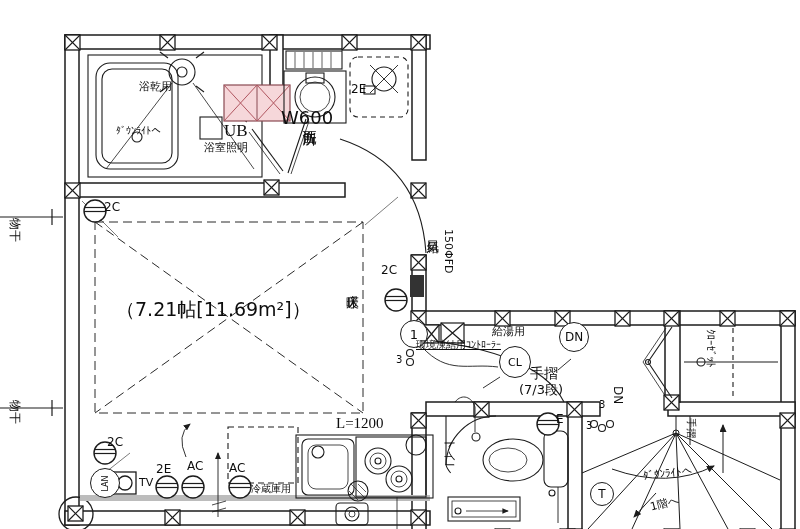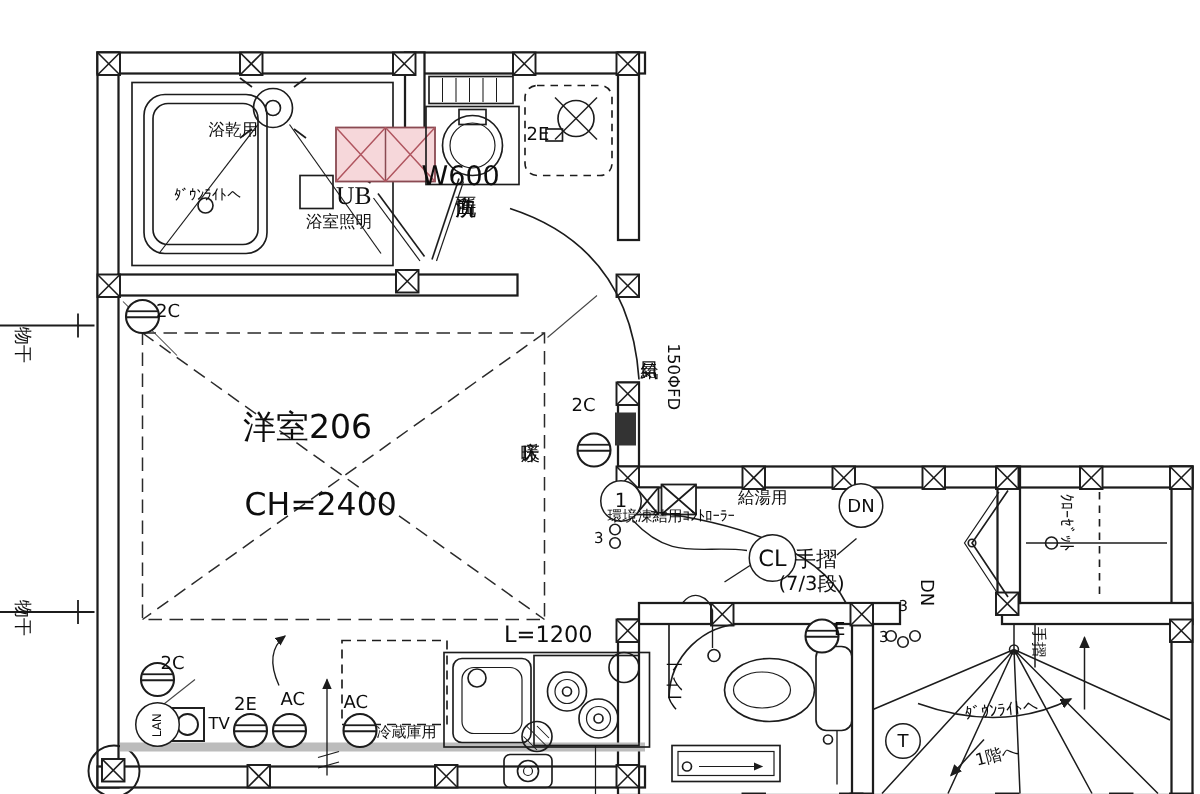--- a/index.html
+++ b/index.html
@@ -276,47 +276,46 @@
 
 <div class="lbl" style="left:104px;top:176px;font-size:12px;">2C</div>
 <div class="lbl" style="left:381px;top:239px;font-size:12px;">2C</div>
 <div class="lbl" style="left:107px;top:411px;font-size:12px;">2C</div>
 <div class="lbl" style="left:156px;top:438px;font-size:12px;">2E</div>
 <div class="lbl" style="left:187px;top:435px;font-size:12px;">AC</div>
 <div class="lbl" style="left:229px;top:437px;font-size:12px;">AC</div>
 <div class="lbl" style="left:139px;top:452px;font-size:11px;">TV</div>
 <div class="lbl" style="left:556px;top:388px;font-size:12px;">E</div>
 
-<div class="lbl" style="left:162px;top:250px;font-size:22px;">洋室206</div>
-<div class="lbl" style="left:163px;top:301px;font-size:21px;">CH=2400</div>
+<div class="lbl" style="left:116px;top:275px;font-size:19px;">（7.21帖[11.69m²]）</div>
 <div class="lbl v" style="left:346px;top:260px;font-size:13px;">床暖</div>
 
 <div class="lbl vs" style="left:9px;top:193px;font-size:12px;">物干</div>
 <div class="lbl vs" style="left:9px;top:375px;font-size:12px;">物干</div>
 <div class="lbl v" style="left:427px;top:207px;font-size:12px;">給気口</div>
 <div class="lbl vs" style="left:443px;top:204px;font-size:11px;">150ΦFD</div>
 
 <div class="circ" style="left:400px;top:295px;width:26px;height:26px;font-size:13px;">
       <span>1</span>
     </div>
 <div class="lbl" style="left:492px;top:301px;font-size:11px;">給湯用</div>
-<div class="lbl" style="left:405px;top:315px;font-size:10px;">環境凍結用ｺﾝﾄﾛｰﾗｰ</div>
-<div class="circ" style="left:499px;top:331px;width:30px;height:30px;font-size:15px;">
+<div class="lbl" style="left:416px;top:315px;font-size:10px;text-decoration:underline;">環境凍結用ｺﾝﾄﾛｰﾗｰ</div>
+<div class="circ" style="left:499px;top:321px;width:30px;height:30px;font-size:11px;">
       <span>CL</span>
     </div>
 <div class="circ" style="left:559px;top:297px;width:28px;height:28px;font-size:12px;">
       <span>DN</span>
     </div>
 <div class="lbl" style="left:530px;top:341px;font-size:14px;">手摺</div>
 <div class="lbl" style="left:519px;top:358px;font-size:13px;">(7/3段)</div>
 <div class="lbl" style="left:396px;top:330px;font-size:10px;">3</div>
 <div class="lbl" style="left:599px;top:375px;font-size:10px;">3</div>
 <div class="lbl" style="left:586px;top:396px;font-size:10px;">3</div>
 
-<div class="lbl" style="left:336px;top:391px;font-size:15px;">L=1200</div>
+<div class="lbl" style="left:336px;top:391px;font-size:15px;font-family:Liberation Serif, serif;">L=1200</div>
 <div class="lbl" style="left:251px;top:459px;font-size:10px;text-align:center;">冷蔵庫用</div>
 
 <div class="circ" style="left:90px;top:443px;width:28px;height:28px;font-size:8px;">
       <span class="rot">LAN</span>
     </div>
 
 <div class="lbl vs" style="left:444px;top:413px;font-size:12px;">トイレ</div>
 <div class="lbl vs" style="left:705px;top:304px;font-size:11px;">ｸﾛｰｾﾞｯﾄ</div>
 
 <div class="lbl vs" style="left:612px;top:361px;font-size:12px;">DN</div>

